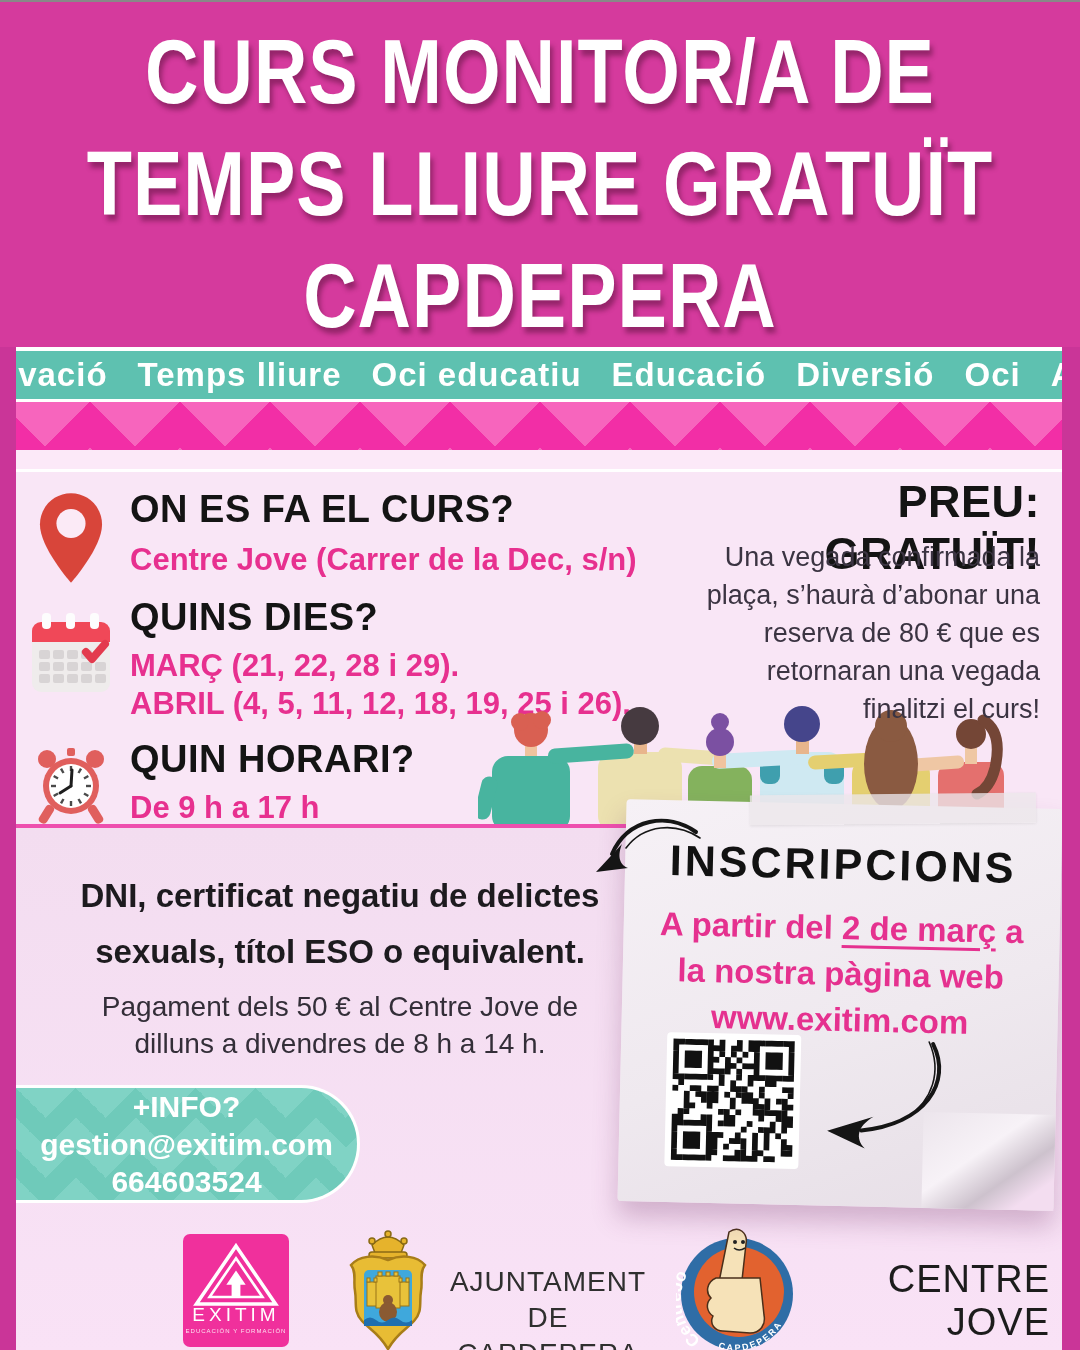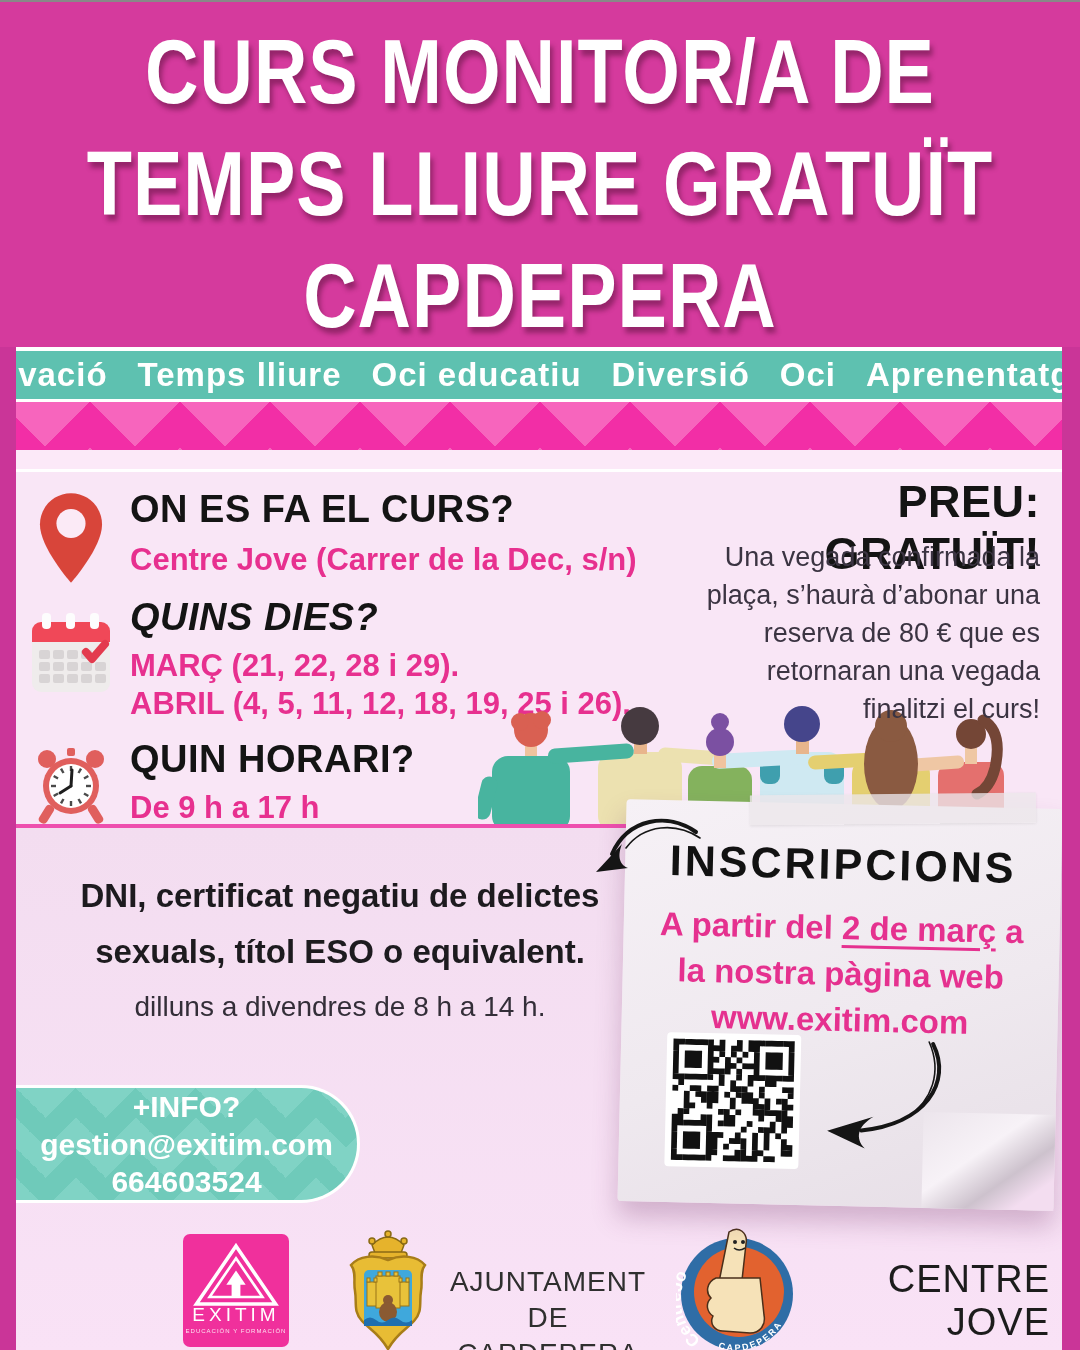--- a/index.html
+++ b/index.html
@@ -95,20 +95,21 @@
       <div>CURS MONITOR/A DE</div>
       <div>TEMPS LLIURE GRATUÏT</div>
       <div>CAPDEPERA</div>
     </div>
   </div>
 
   <div class="abs ribbon">
     <span>tivació</span>
     <span>Temps lliure</span>
     <span>Oci educatiu</span>
+    <span>Educació</span>
     <span>Diversió</span>
     <span>Oci</span>
     <span>Aprenentatge</span>
 
   </div>
 
   <div class="abs chevband"></div>
   <div class="abs gapband"></div>
 
   <div class="abs upper">
@@ -177,21 +178,21 @@
           <rect x="51" y="52" width="11" height="9" rx="2"></rect>
           <rect x="65" y="52" width="11" height="9" rx="2"></rect>
         <rect x="9" y="64" width="11" height="9" rx="2"></rect>
           <rect x="23" y="64" width="11" height="9" rx="2"></rect>
         <rect x="37" y="64" width="11" height="9" rx="2"></rect>
           <rect x="51" y="64" width="11" height="9" rx="2"></rect>
           <rect x="65" y="64" width="11" height="9" rx="2"></rect>
       </g>
       <path d="M56 42 l6 7 l13 -15" stroke="#e33b4e" stroke-width="8" fill="none" stroke-linecap="round" stroke-linejoin="round"></path>
     </svg>
-    <div class="abs h-black" style="left:130px;top:124px;font-style:italic;">QUINS DIES?</div>
+    <div class="abs h-black" style="left:130px;top:124px;">QUINS DIES?</div>
     <div class="abs v-pink" style="left:130px;top:176px;">MARÇ (21, 22, 28 i 29).</div>
     <div class="abs v-pink" style="left:130px;top:214px;">ABRIL (4, 5, 11, 12, 18, 19, 25 i 26).</div>
 
     <svg class="abs" style="left:32px;top:266px;" width="78" height="88" viewBox="0 0 78 88">
       <g fill="#e05f5d">
         <circle cx="15" cy="21" r="9"></circle>
           <circle cx="63" cy="21" r="9"></circle>
         <rect x="35" y="10" width="8" height="8" rx="2"></rect>
         <rect x="10" y="66" width="9" height="20" rx="4" transform="rotate(32 14 76)"></rect>
         <rect x="59" y="66" width="9" height="20" rx="4" transform="rotate(-32 64 76)"></rect>
@@ -223,20 +224,21 @@
   </div>
 
   <div class="abs divider"></div>
 
   <div class="abs lower">
     <div class="abs req-bold" style="left:40px;top:40px;width:600px;">
       <div>DNI, certificat negatiu de delictes</div>
       <div>sexuals, títol ESO o equivalent.</div>
     </div>
     <div class="abs req-body" style="left:40px;top:160px;width:600px;">
+      <div>Pagament dels 50 € al Centre Jove de</div>
       <div>dilluns a divendres de 8 h a 14 h.</div>
     </div>
 
     <div class="abs badge" style="top:257px;">
       <div>+INFO?</div>
       <div>gestion@exitim.com</div>
       <div>664603524</div>
     </div>
 
     <div class="abs exitim" style="top:406px;">

